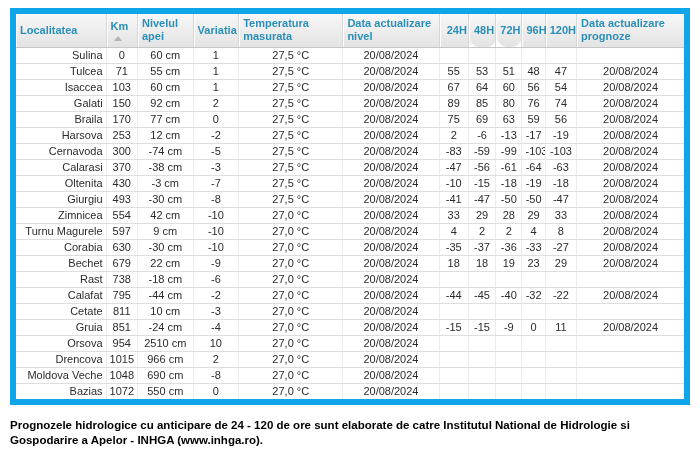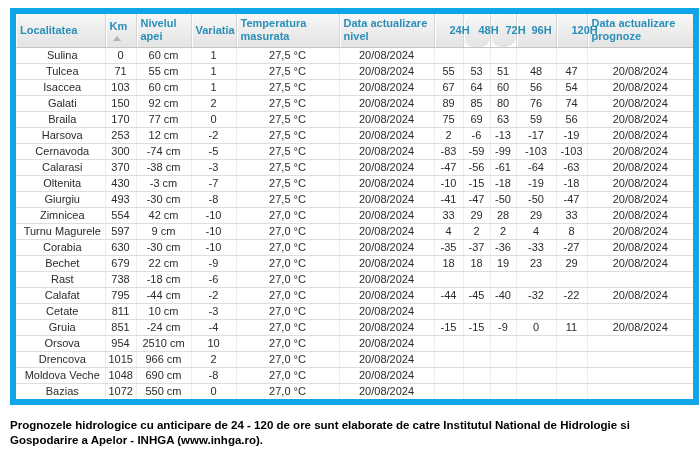--- a/index.html
+++ b/index.html
@@ -22,40 +22,40 @@
   
   .col-loc            { width: 92px;  }
   .col-km             { width: 31px;  }
   .col-nivel          { width: 55px;  }
   .col-variatia       { width: 45px; margin-top: 32px;  }
   .col-temp           { width: 103px; }
   .col-data_nivel     { width: 95px;  }
   .col-h24            { width: 29px;  }
   .col-h48            { width: 27px; border-radius: 9px;  }
   .col-h72            { width: 26px; border-radius: 11px;  }
-  .col-h96            { width: 40px; margin-top: 45px;  }
+  .col-h96            { width: 23px; margin-top: 45px;  }
   .col-h120           { width: 31px; text-align: center;  }
   .col-data_prognoze  { width: 109px; }
 
   thead th {
     background: linear-gradient(to bottom, #f7f7f7, #e3e3e3);
     color: #2a8fb8;
     font-size: 11px;
     font-weight: bold;
     text-align: left;
     vertical-align: middle;
     height: 36px;
     padding: 2px 3px 2px 4px;
     border-right: 1px solid #d6d6d6;
     border-bottom: 1px solid #c6c6c6;
     box-shadow: inset 1px 0 0 #ffffff;
     line-height: 13px;
     cursor: pointer;
   }
-  thead th.center { text-align: left; padding-left: 15px; padding-right: 1px; }
+  thead th.center { text-align: right; padding-left: 4px; padding-right: 1px; }
 
   .sort-arrow {
     width: 0; height: 0;
     border-left: 4px solid transparent;
     border-right: 4px solid transparent;
     border-bottom: 5px solid #b3b3b3;
     margin: 3px 0 0 3px;
   }
 
   tbody td {
@@ -64,21 +64,21 @@
     padding: 1px 3px;
     height: 15px;
     text-align: center;
     border-right: 1px solid #ececec;
     border-bottom: 1px solid #dedede;
     color: #2b2b2b;
     background: #ffffff;
     overflow: hidden;
     white-space: normal;
   }
-  tbody td.col-loc { text-align: center; padding-left: 7px; }
+  tbody td.col-loc { text-align: right; padding-left: 7px; }
 
   .footer-note {
     margin: 13px 10px 0 0;
     font-size: 11.5px;
     font-weight: bold;
     color: #000000;
     line-height: 1.35;
     max-width: 685px;
   }
 </style>

